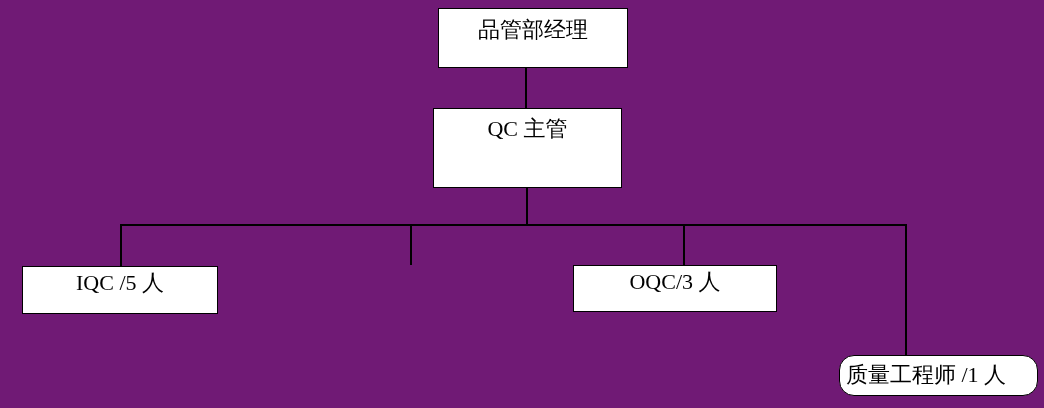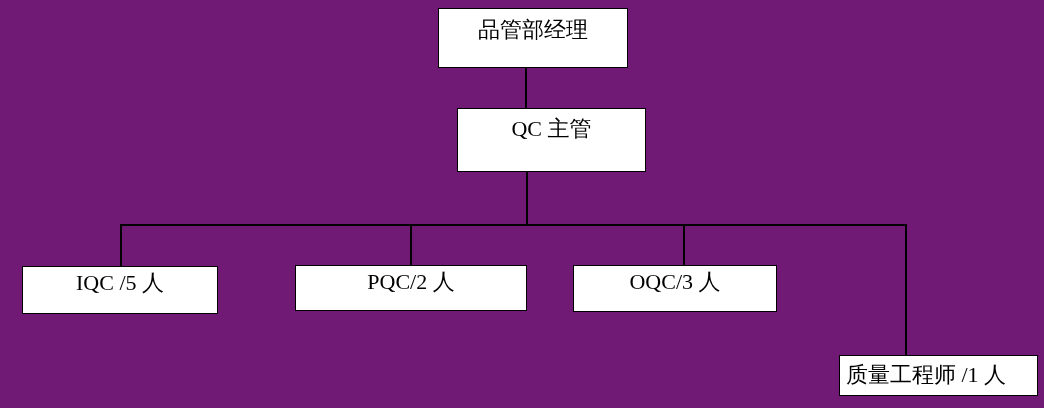--- a/index.html
+++ b/index.html
@@ -21,31 +21,32 @@
     border: 1.5px solid #000000;
     background: #ffffff;
     box-sizing: border-box;
     font-size: 22px;
     line-height: 1.2;
     text-align: center;
     white-space: nowrap;
   }
   .node.align-left {
     text-align: left;
+    border-radius: 15px;
   }
   .connector {
     position: absolute;
     background: #000000;
   }
   .vline { width: 1.5px; }
   .hline { height: 1.5px; }
 
   
   #node-manager    { left: 438px; top: 8px;   width: 190px; height: 60px; padding-top: 8px; }
-  #node-supervisor { left: 457px; top: 108px; width: 189px; height: 64px; padding-top: 7px; }
+  #node-supervisor { left: 433px; top: 108px; width: 189px; height: 80px; padding-top: 7px; }
   #node-iqc        { left: 22px;  top: 266px; width: 196px; height: 48px; padding-top: 3px; }
   #node-pqc        { left: 295px; top: 265px; width: 232px; height: 46px; padding-top: 3px; }
   #node-oqc        { left: 573px; top: 265px; width: 204px; height: 47px; padding-top: 3px; text-align: center; }
   #node-engineer   { left: 839px; top: 355px; width: 199px; height: 41px; padding-top: 6px; padding-left: 6px; }
 
   
   #line-manager-supervisor { left: 525px; top: 68px;  height: 40px; }
   #line-supervisor-bus     { left: 526px; top: 172px; height: 52px; }
   #line-bus                { left: 120px; top: 224px; width: 787px; }
   #line-drop-iqc           { left: 120px; top: 224px; height: 42px; }
@@ -65,19 +66,18 @@
   <div class="connector vline" id="line-drop-pqc"></div>
   <div class="connector vline" id="line-drop-oqc"></div>
   <div class="connector vline" id="line-drop-engineer"></div>
 
   <div class="node" id="node-manager">品管部经理</div>
 
   <div class="node" id="node-supervisor">QC 主管</div>
 
   <div class="node" id="node-iqc">IQC /5 人</div>
 
-  <div class="node" id="node-pqc">PQC/2 人</div>
 
   <div class="node" id="node-oqc">OQC/3 人</div>
 
   <div class="node align-left" id="node-engineer">质量工程师 /1 人</div>
 
 </div>
 
 </body></html>

